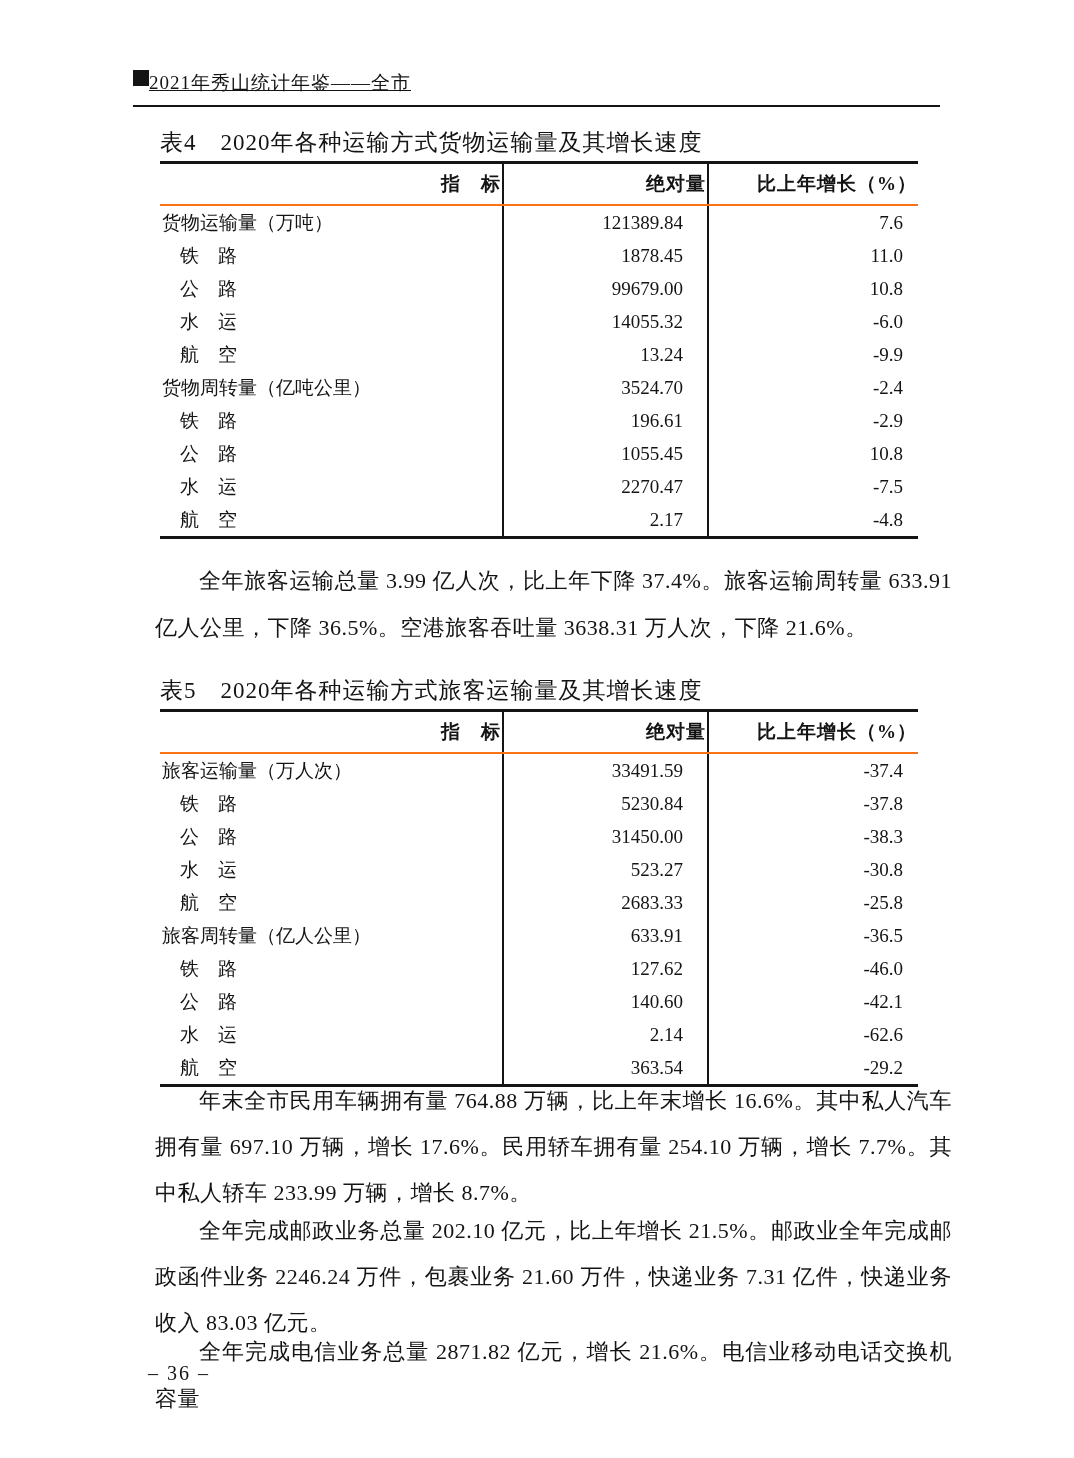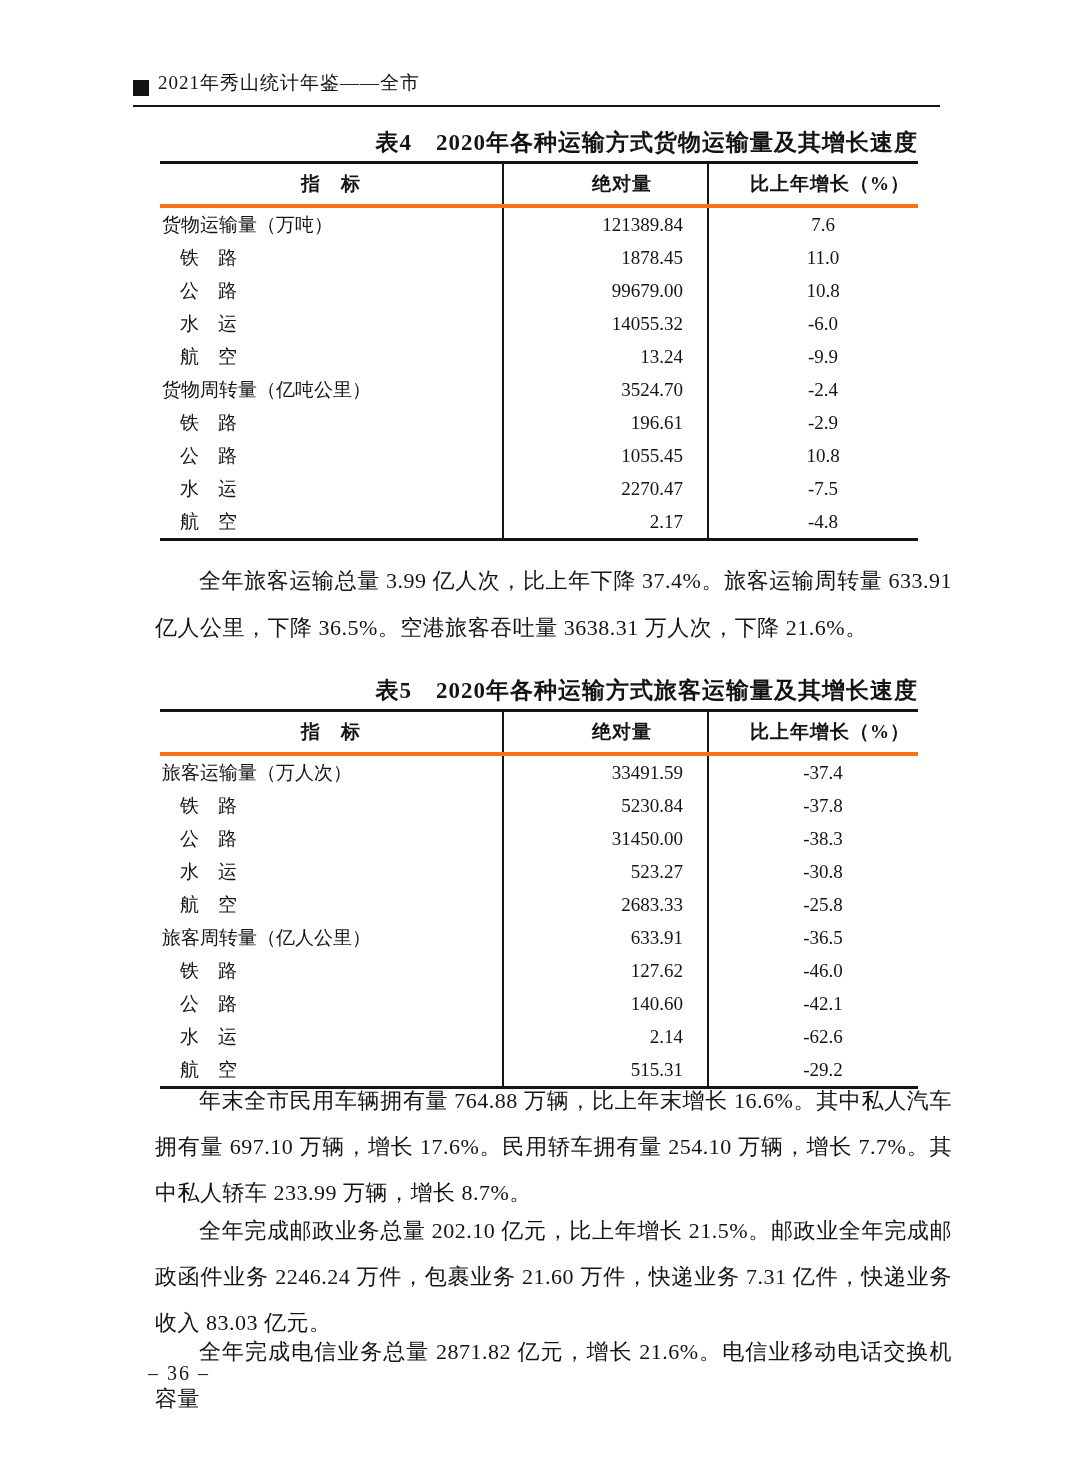--- a/index.html
+++ b/index.html
@@ -10,55 +10,56 @@
     font-family: "Liberation Serif", "DejaVu Serif", serif;
   }
   .page { position: relative; width: 1074px; height: 1458px; overflow: hidden; background: #ffffff; }
 
   
   .page-header {
     position: absolute; left: 133px; top: 70px; width: 807px;
     border-bottom: 2px solid #141414;
     padding-bottom: 9px;
     font-size: 19px;
-    display: flex; align-items: flex-end; gap: 9px;
+    display: flex; align-items: flex-start; 
     letter-spacing: 1px;
+    text-decoration: underline;
   }
   .header-square { width: 16px; height: 16px; background: #141414; display: inline-block; flex: 0 0 auto; }
 
   
   .tbl-title {
     position: absolute; left: 160px; width: 758px;
-    text-align: right; font-size: 23px; font-weight: bold;
+    text-align: left; font-size: 23px; font-weight: normal;
     letter-spacing: 1px; white-space: nowrap;
   }
   .t4-title { top: 127px; }
   .t5-title { top: 675px; }
 
   
   .stat-table {
     position: absolute; left: 160px; width: 758px;
     border-collapse: collapse; table-layout: fixed;
     font-size: 19px;
     border-top: 3px solid #141414;
     border-bottom: 3px solid #141414;
   }
   .t4-table { top: 161px; }
   .t5-table { top: 709px; }
   .stat-table th {
-    font-weight: bold; text-align: center;
-    height: 38px; border-bottom: 4px solid #f97316;
+    font-weight: bold; text-align: right;
+    height: 38px; border-bottom: 2px solid #f97316;
     letter-spacing: 1px;
   }
   .stat-table td { height: 31px; }
   .col-div { border-left: 2px solid #141414; padding-left: 34px; }
   .c-ind { text-align: left; padding-left: 2px; }
   tr.sub .c-ind { padding-left: 20px; }
   .c-val { text-align: right; padding-right: 24px; }
-  .c-gro { text-align: center; padding-right: 15px; }
+  .c-gro { text-align: right; padding-right: 15px; }
 
   
   .body-para {
     position: absolute; left: 139px; width: 797px;
     font-size: 22px; line-height: 47px;
     text-indent: 2em;
     text-align: justify;
     margin: 16px;
     letter-spacing: 0.5px;
   }
@@ -210,21 +211,21 @@
           <td class="c-val col-div">140.60</td>
           <td class="c-gro col-div">-42.1</td>
         </tr>
         <tr class="sub">
           <td class="c-ind">水　运</td>
           <td class="c-val col-div">2.14</td>
           <td class="c-gro col-div">-62.6</td>
         </tr>
         <tr class="sub">
           <td class="c-ind">航　空</td>
-          <td class="c-val col-div">515.31</td>
+          <td class="c-val col-div">363.54</td>
           <td class="c-gro col-div">-29.2</td>
         </tr>
       </tbody>
   </table>
 
   <p class="body-para p2">年末全市民用车辆拥有量 764.88 万辆，比上年末增长 16.6%。其中私人汽车拥有量 697.10 万辆，增长 17.6%。民用轿车拥有量 254.10 万辆，增长 7.7%。其中私人轿车 233.99 万辆，增长 8.7%。</p>
   <p class="body-para p3">全年完成邮政业务总量 202.10 亿元，比上年增长 21.5%。邮政业全年完成邮政函件业务 2246.24 万件，包裹业务 21.60 万件，快递业务 7.31 亿件，快递业务收入 83.03 亿元。</p>
   <p class="body-para p4">全年完成电信业务总量 2871.82 亿元，增长 21.6%。电信业移动电话交换机容量</p>
 
   <div class="page-footer">– 36 –</div>

